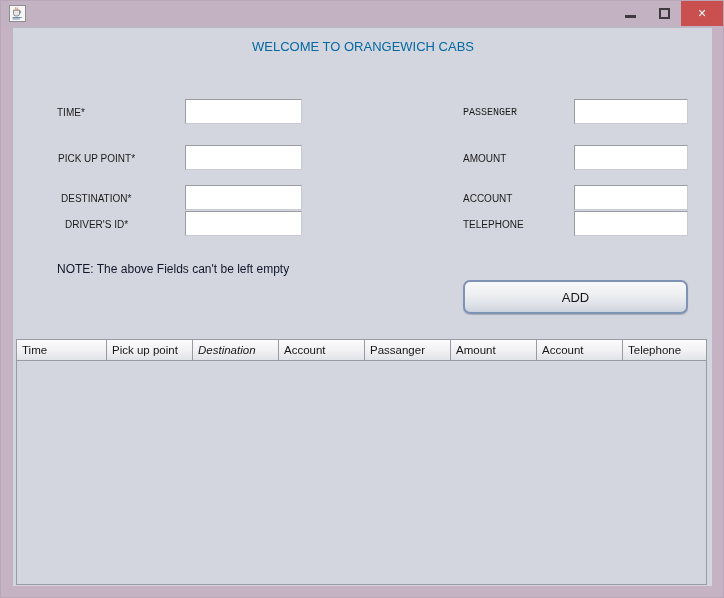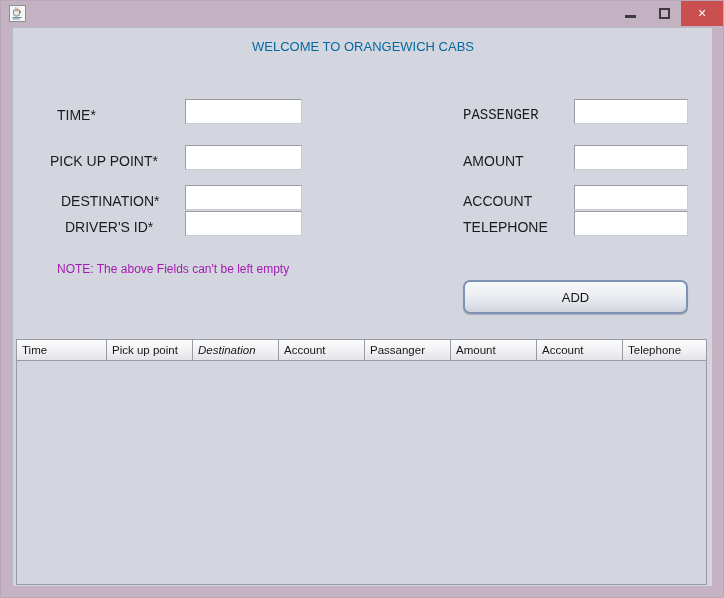--- a/index.html
+++ b/index.html
@@ -109,21 +109,21 @@
     top: 11px;
     width: 700px;
     text-align: center;
     font-size: 13px;
     color: #0369a1;
   }
 
   
   .field-label {
     position: absolute;
-    font-size: 14px;
+    font-size: 10px;
     color: #1b1b1b;
     white-space: nowrap;
   }
   .text-field {
     position: absolute;
     background: #ffffff;
     border-top: 1px solid #9b9ba2;
     border-left: 1px solid #9b9ba2;
     border-right: 1px solid #c9cad2;
     border-bottom: 1px solid #c9cad2;
@@ -133,21 +133,21 @@
     font-size: 12px;
     padding: 0 3px;
     color: #111;
   }
 
   .note {
     position: absolute;
     left: 44px;
     top: 234px;
     font-size: 12px;
-    color: #a21caf;
+    color: #0f172a;
     white-space: nowrap;
   }
 
   
   .add-button {
     position: absolute;
     left: 450px;
     top: 252px;
     width: 225px;
     height: 34px;
@@ -232,21 +232,21 @@
     </div>
   </div>
 
   <div class="content">
 
     <div class="welcome">WELCOME TO ORANGEWICH CABS</div>
 
     <div class="field-label" style="left:44px; top:79px;">TIME*</div>
     <input class="text-field" style="left: 172px; top: 71px; width: 117px; height: 25px;" type="text" placeholder="">
 
-    <div class="field-label" style="left:37px; top:125px;">PICK UP POINT*</div>
+    <div class="field-label" style="left:45px; top:125px;">PICK UP POINT*</div>
     <input class="text-field" style="left: 172px; top: 117px; width: 117px; height: 25px;" type="text" placeholder="">
 
     <div class="field-label" style="left:48px; top:165px;">DESTINATION*</div>
     <input class="text-field" style="left: 172px; top: 157px; width: 117px; height: 25px;" type="text" placeholder="">
 
     <div class="field-label" style="left:44px; top:191px;margin-left:8px;">DRIVER'S ID*</div>
     <input class="text-field" style="left: 172px; top: 183px; width: 117px; height: 25px;" type="text" placeholder="">
 
     <div class="field-label" style="left:450px; top:79px;font-family:Liberation Mono, monospace;">PASSENGER</div>
     <input class="text-field" style="left: 561px; top: 71px; width: 114px; height: 25px;" type="text" placeholder="">

